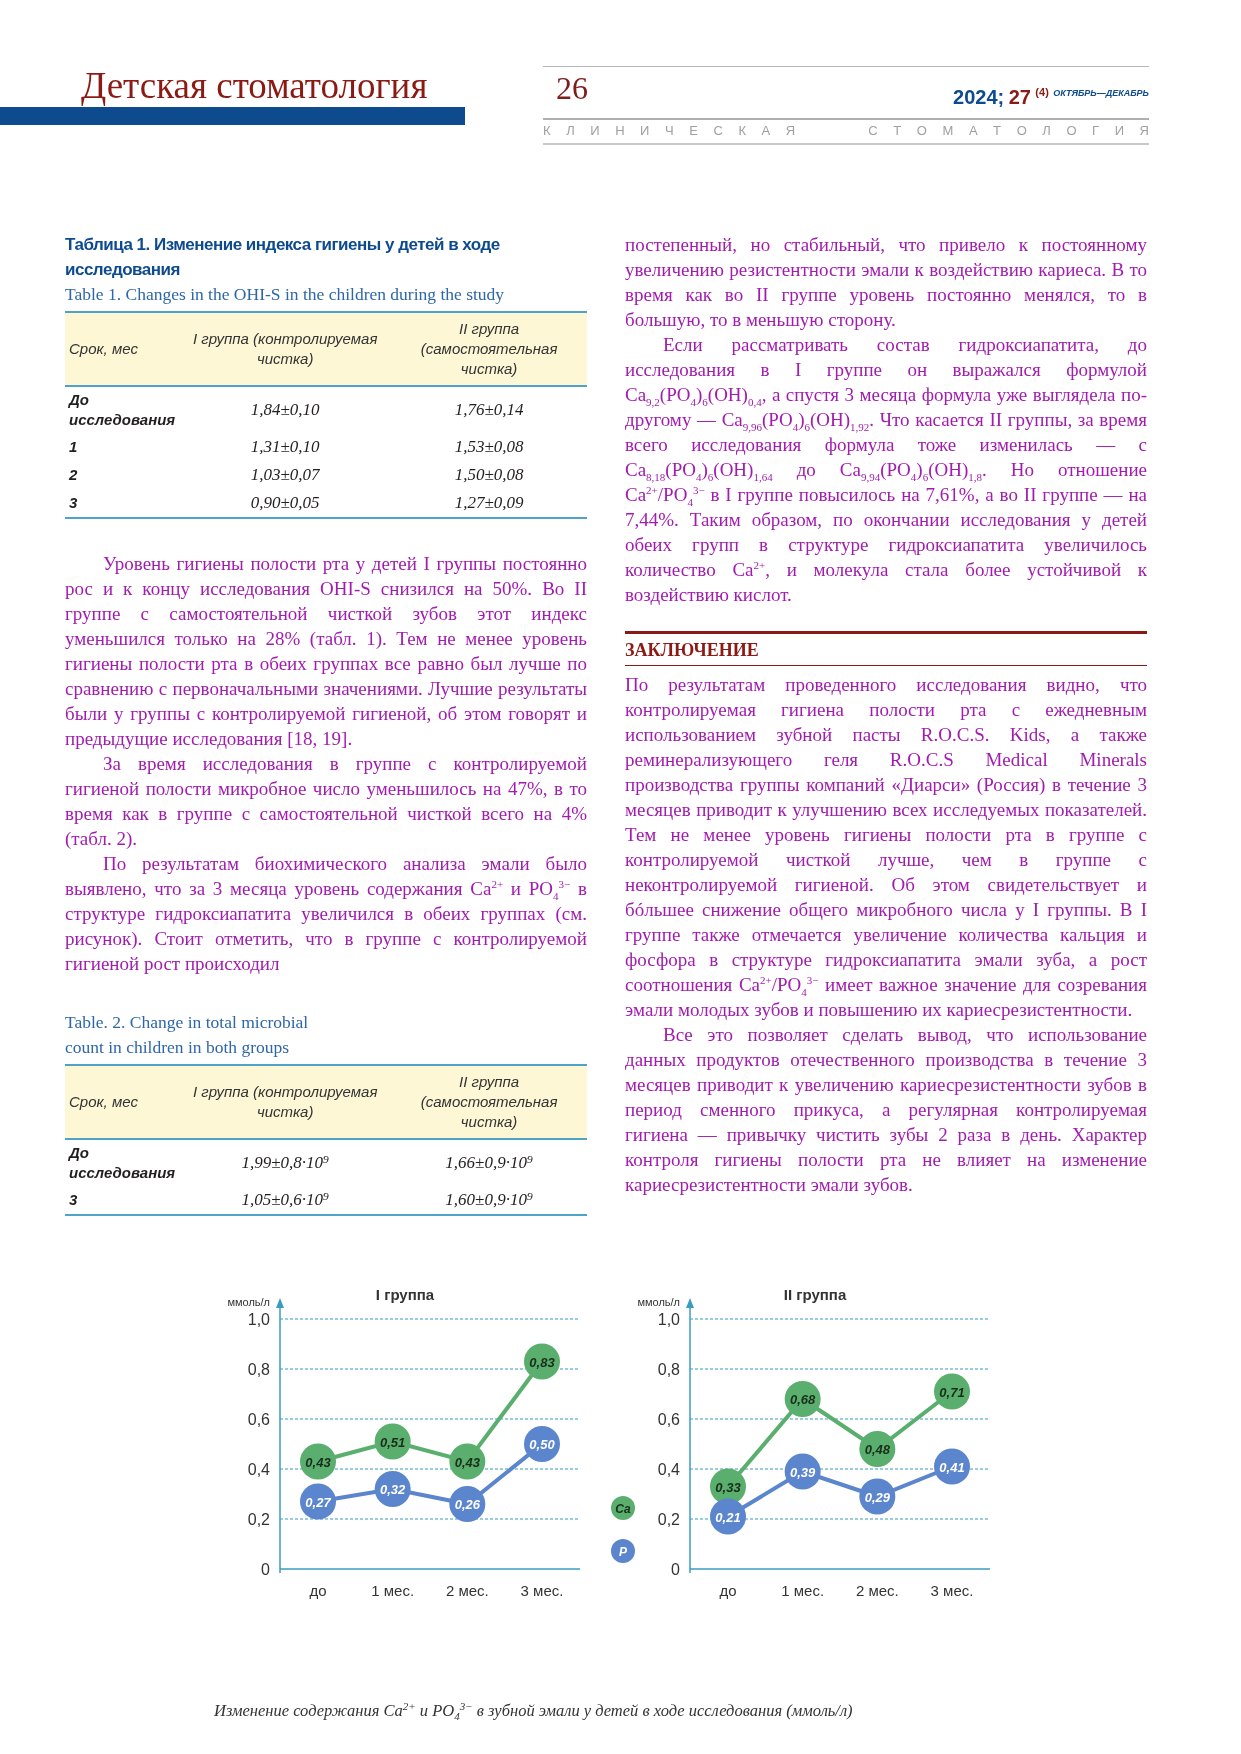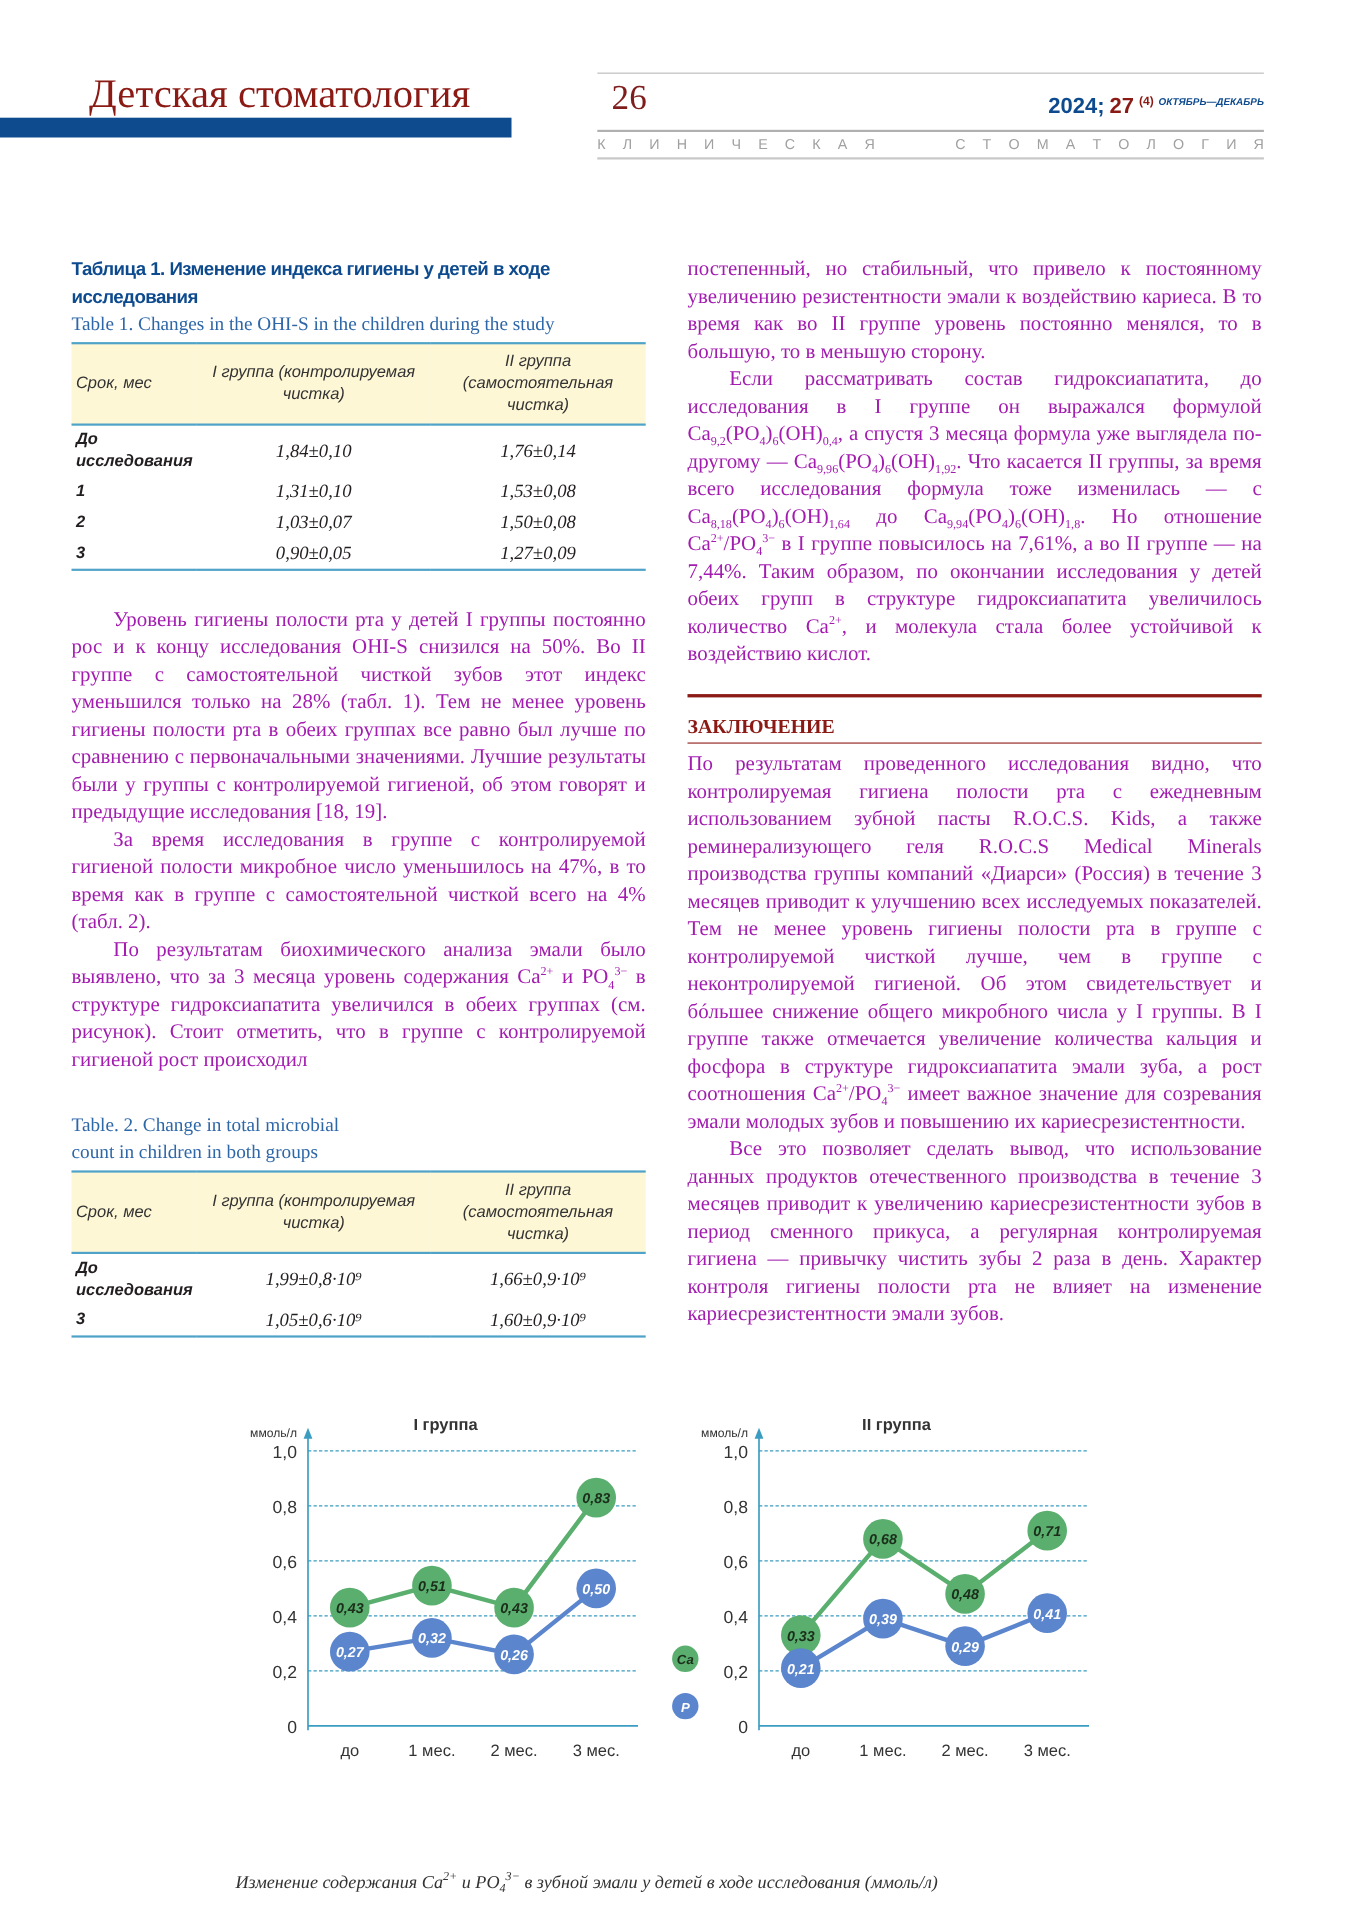--- a/index.html
+++ b/index.html
@@ -35,21 +35,21 @@
   table.dt thead th.c0 { text-align: left; padding-left: 4px; }
   table.dt tbody td { font-size: 17px; padding: 3px 4px; text-align: center; color: #231f20; line-height: 22px; }
   table.dt tbody td.c0 { text-align: left; font-family: "Liberation Sans", sans-serif; font-weight: bold; font-size: 15px; line-height: 20px; }
   table.dt tbody tr:last-child td { border-bottom: 2px solid #4fa3c8; }
 
   .para { font-size: 19px; line-height: 25px; text-align: justify; color: #a21caf; }
   .para.indent { text-indent: 38px; }
   sup, sub { font-size: 11px; line-height: 0; }
 
   .sec-line-top { height: 3px; background: #8b1a14; margin-top: 24px; }
-  .sec-head { font-family: "Liberation Serif", serif; font-weight: bold; color: #8b1a14; font-size: 18px; padding: 16px 0 4px; }
+  .sec-head { font-family: "Liberation Serif", serif; font-weight: bold; color: #8b1a14; font-size: 18px; padding: 6px 0 4px; }
   .sec-line-bot { height: 1px; background: #8b1a14; margin-bottom: 6px; }
 
   
   .chart-wrap { position: absolute; left: 200px; top: 1290px; width: 830px; height: 390px; }
   svg text { font-family: "Liberation Sans", sans-serif; }
   .caption { position: absolute; left: 214px; top: 1700px; font-family: "Liberation Serif", serif; font-style: italic; font-size: 16.5px; line-height: 21px; color: #333; }
 </style>
 </head>
 <body>
 

